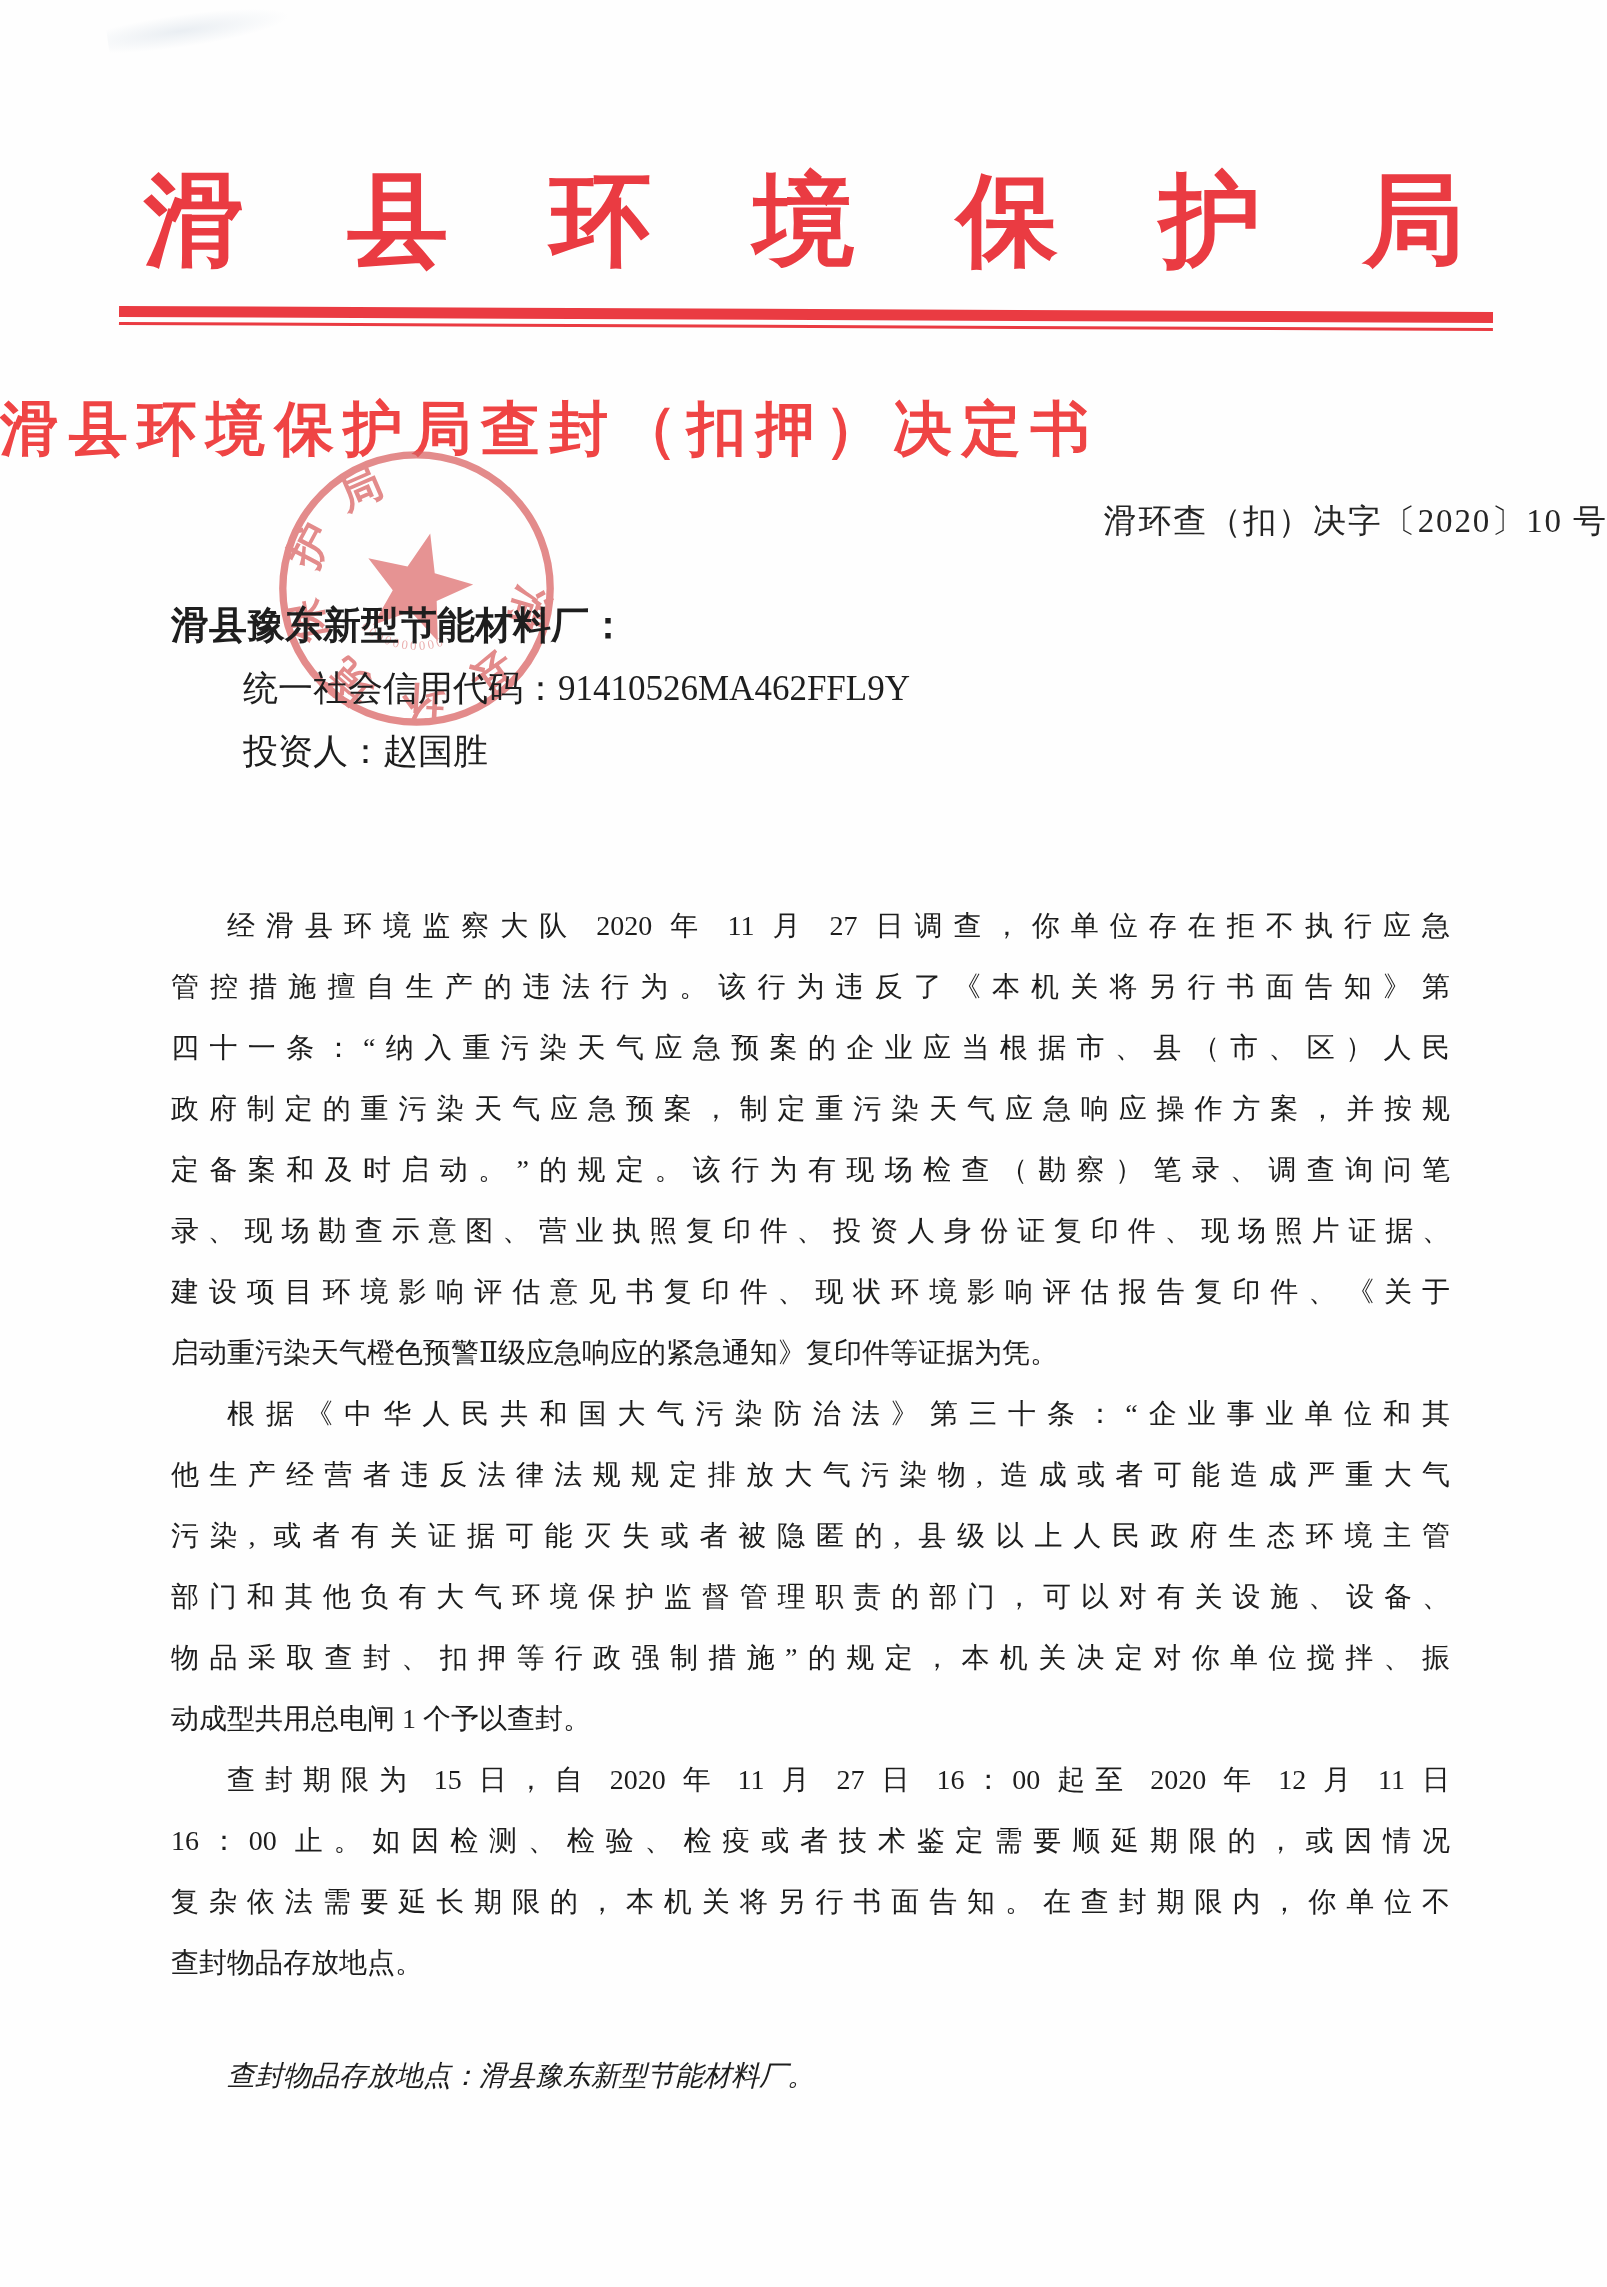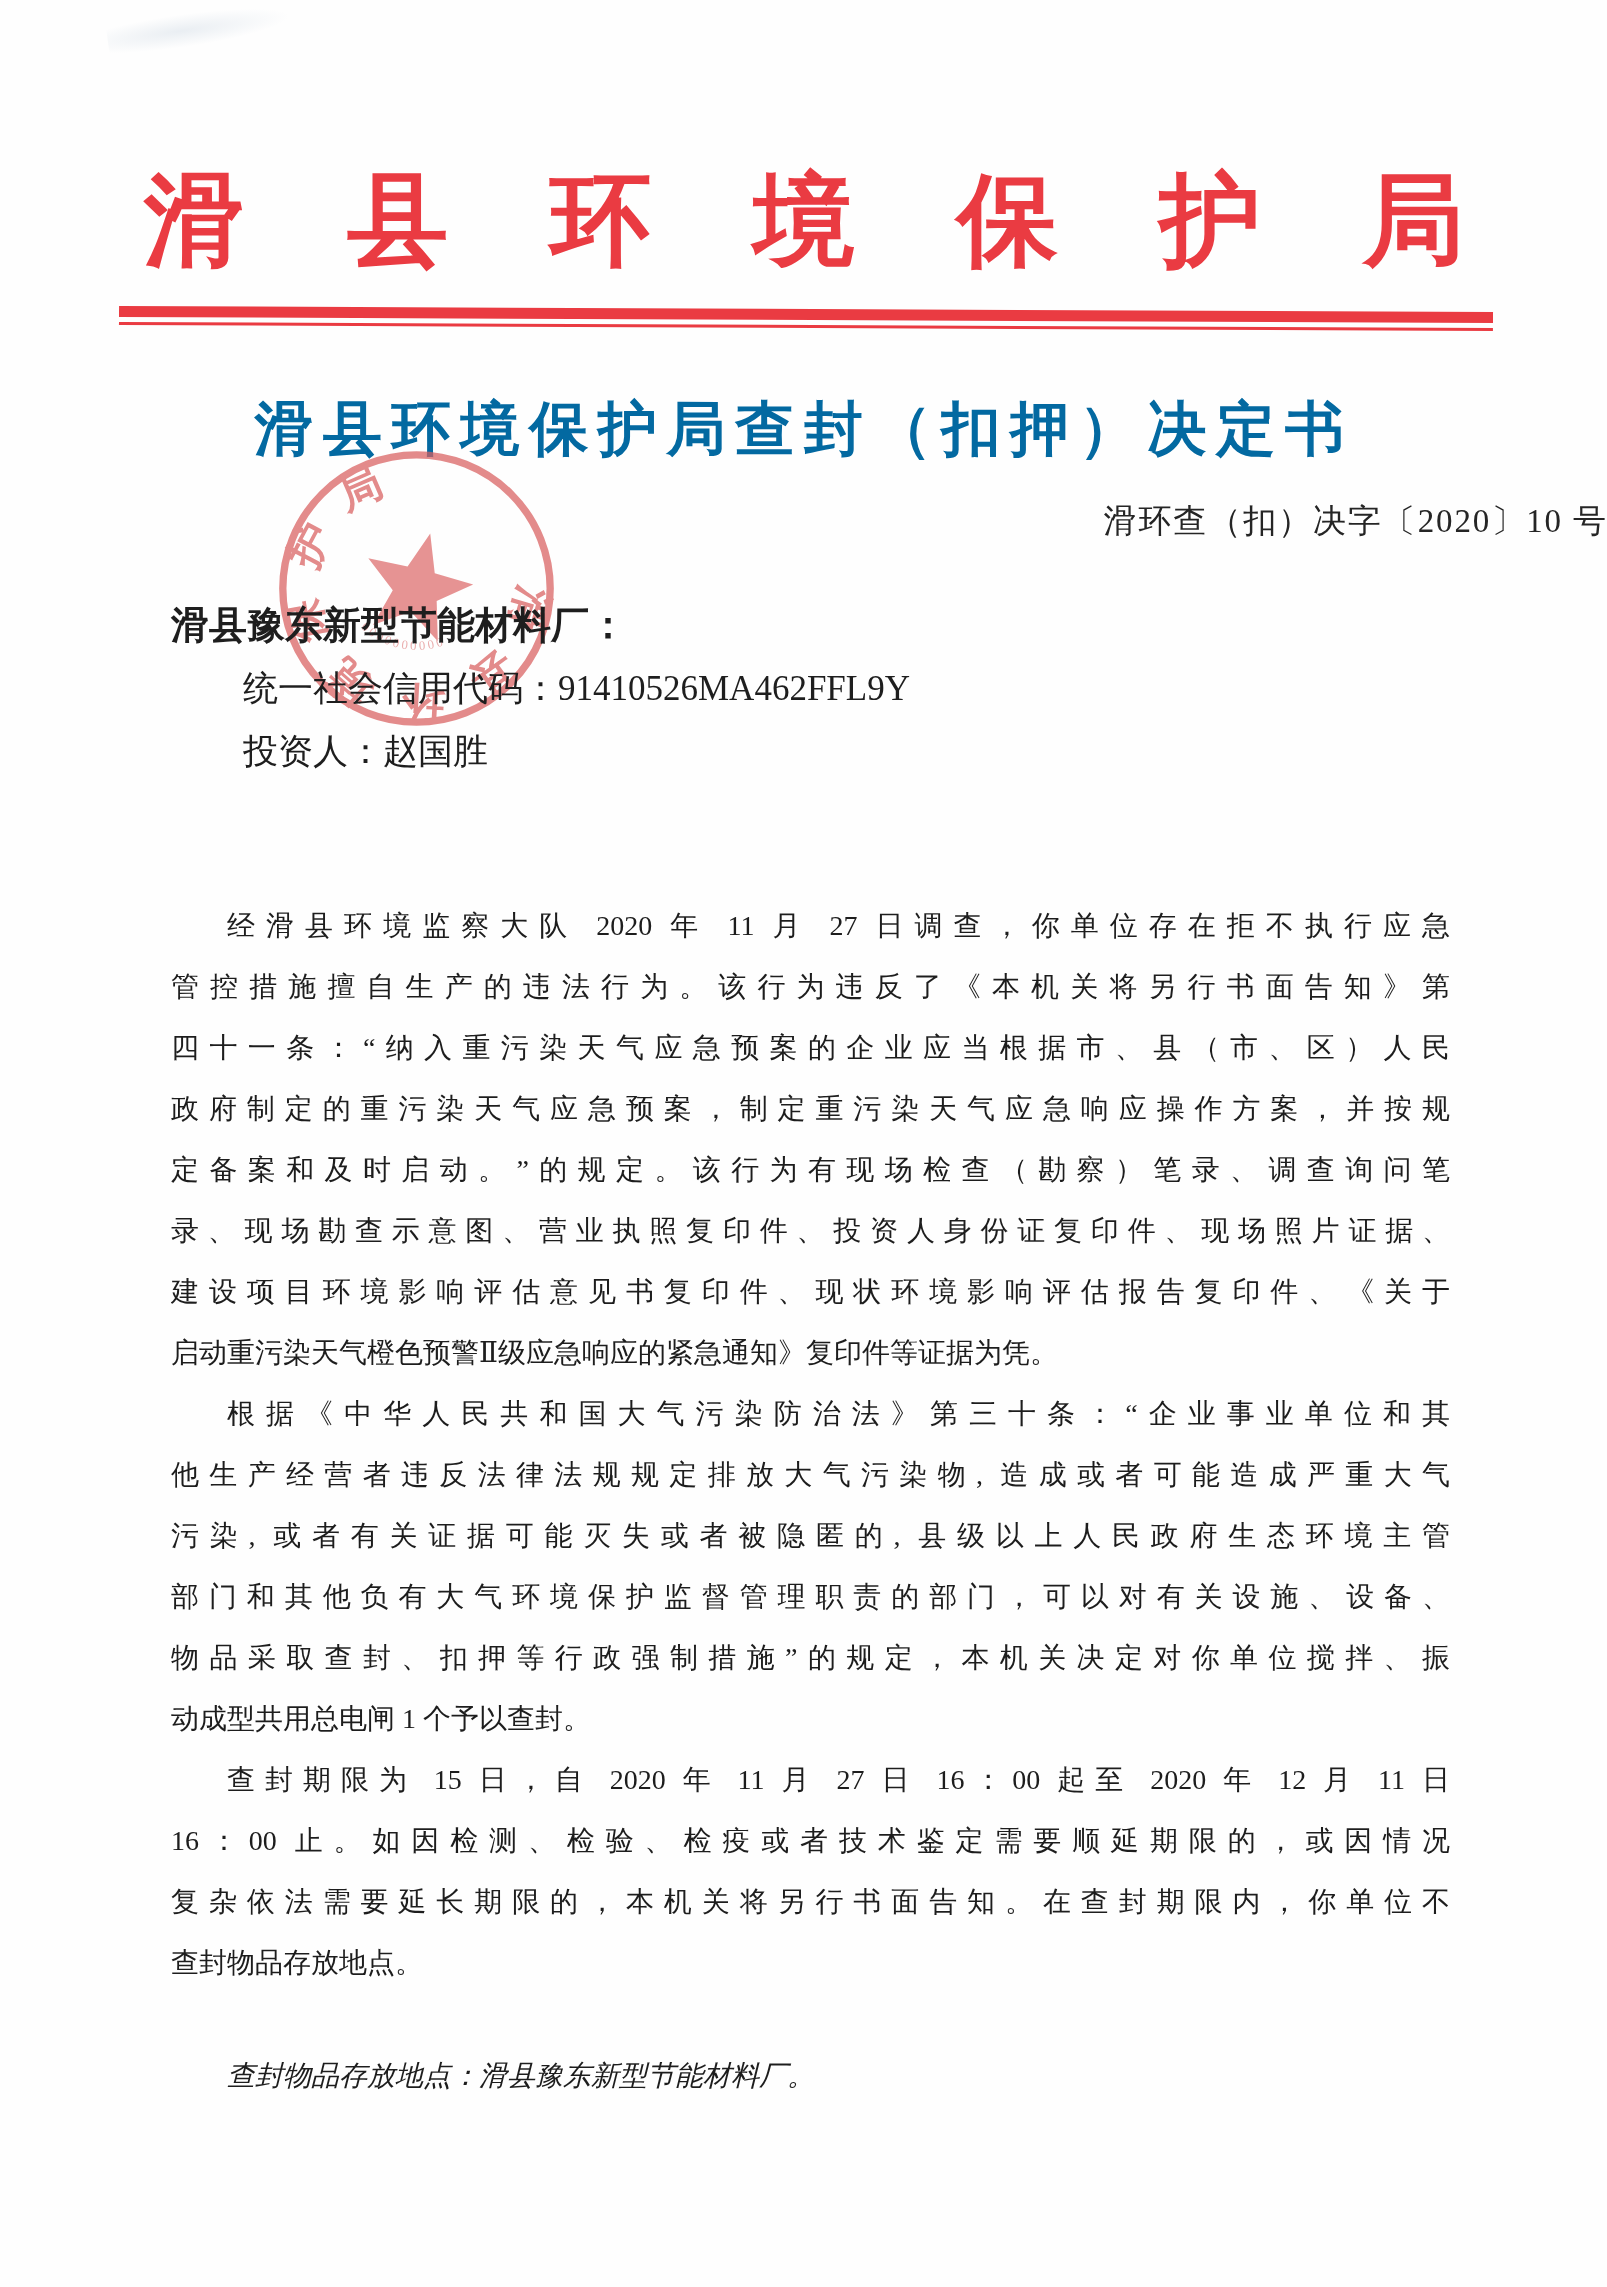--- a/index.html
+++ b/index.html
@@ -27,23 +27,22 @@
     color: #ea3b42;
     font-size: 101px; line-height: 1; font-weight: 700;
   }
   .rule-wrap { position: absolute; left: 119px; top: 309px; width: 1374px; transform: rotate(0.25deg); }
   .rule-thick { height: 10.7px; background: #ea3b42; }
   .rule-thin  { height: 3.9px;  background: #ea3b42; margin-top: 4.9px; }
 
   
   .doc-title {
     position: absolute; top: 390px; left: 0; width: 100%;
-    text-align: center;
     font-size: 59px; font-weight: 700; letter-spacing: 9.7px;
-    color: #0369a1; white-space: nowrap;
+    color: #ef4444; white-space: nowrap;
   }
   .doc-number {
     position: absolute; top: 499px; left: 0; width: 100%;
     text-align: right;
     font-size: 33px; letter-spacing: 1.9px; color: #252525;
   }
 
   
   .stamp {
     position: absolute; left: 270px; top: 442px; width: 293px; height: 293px;

